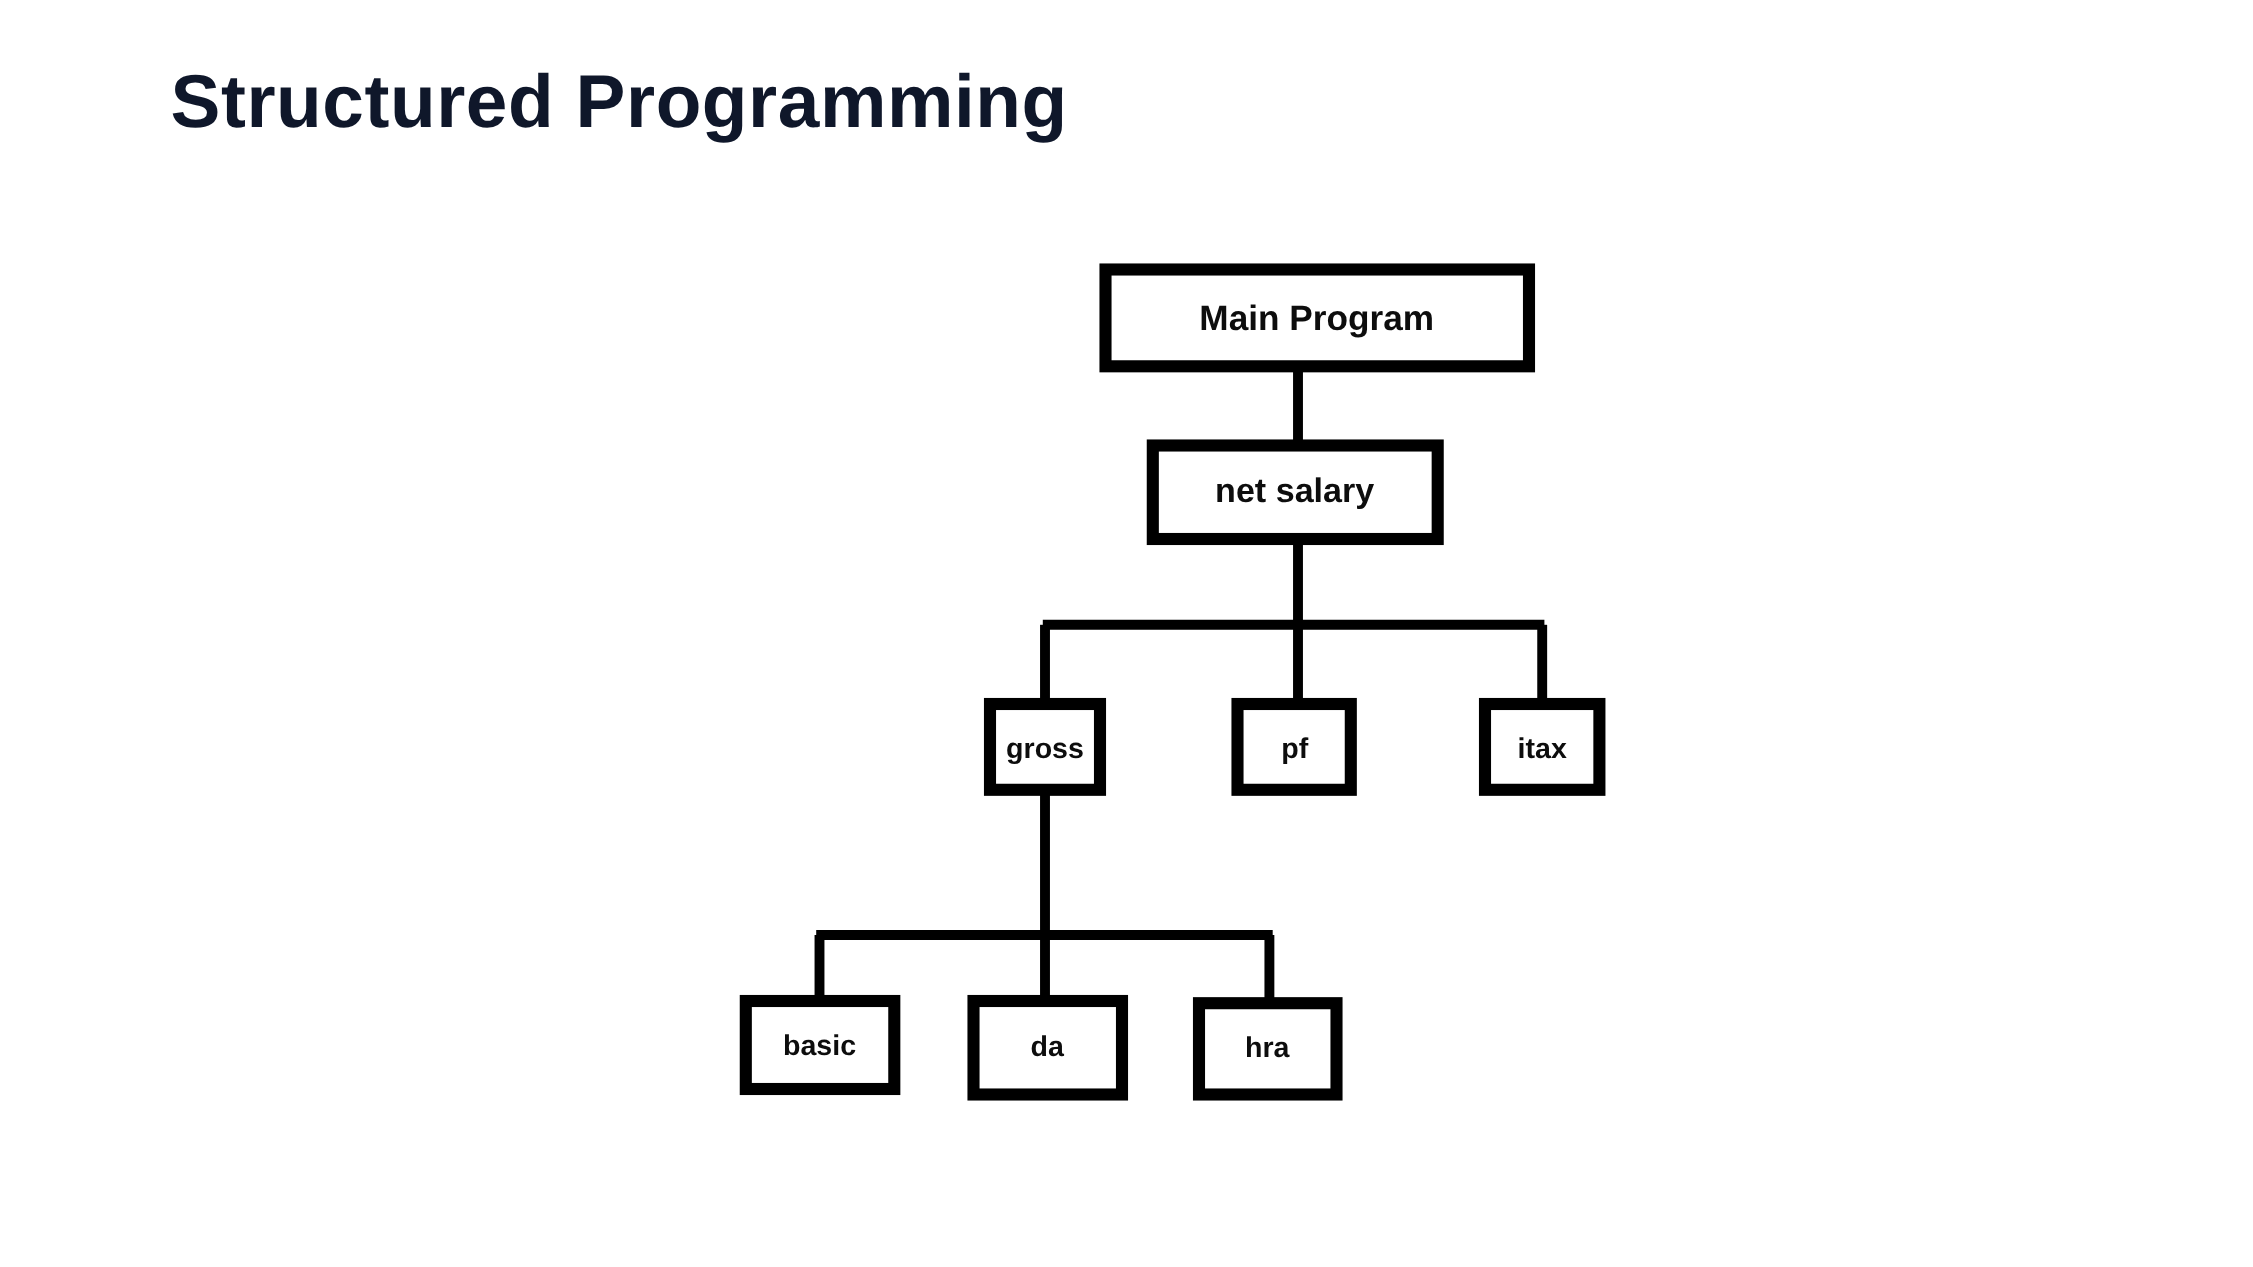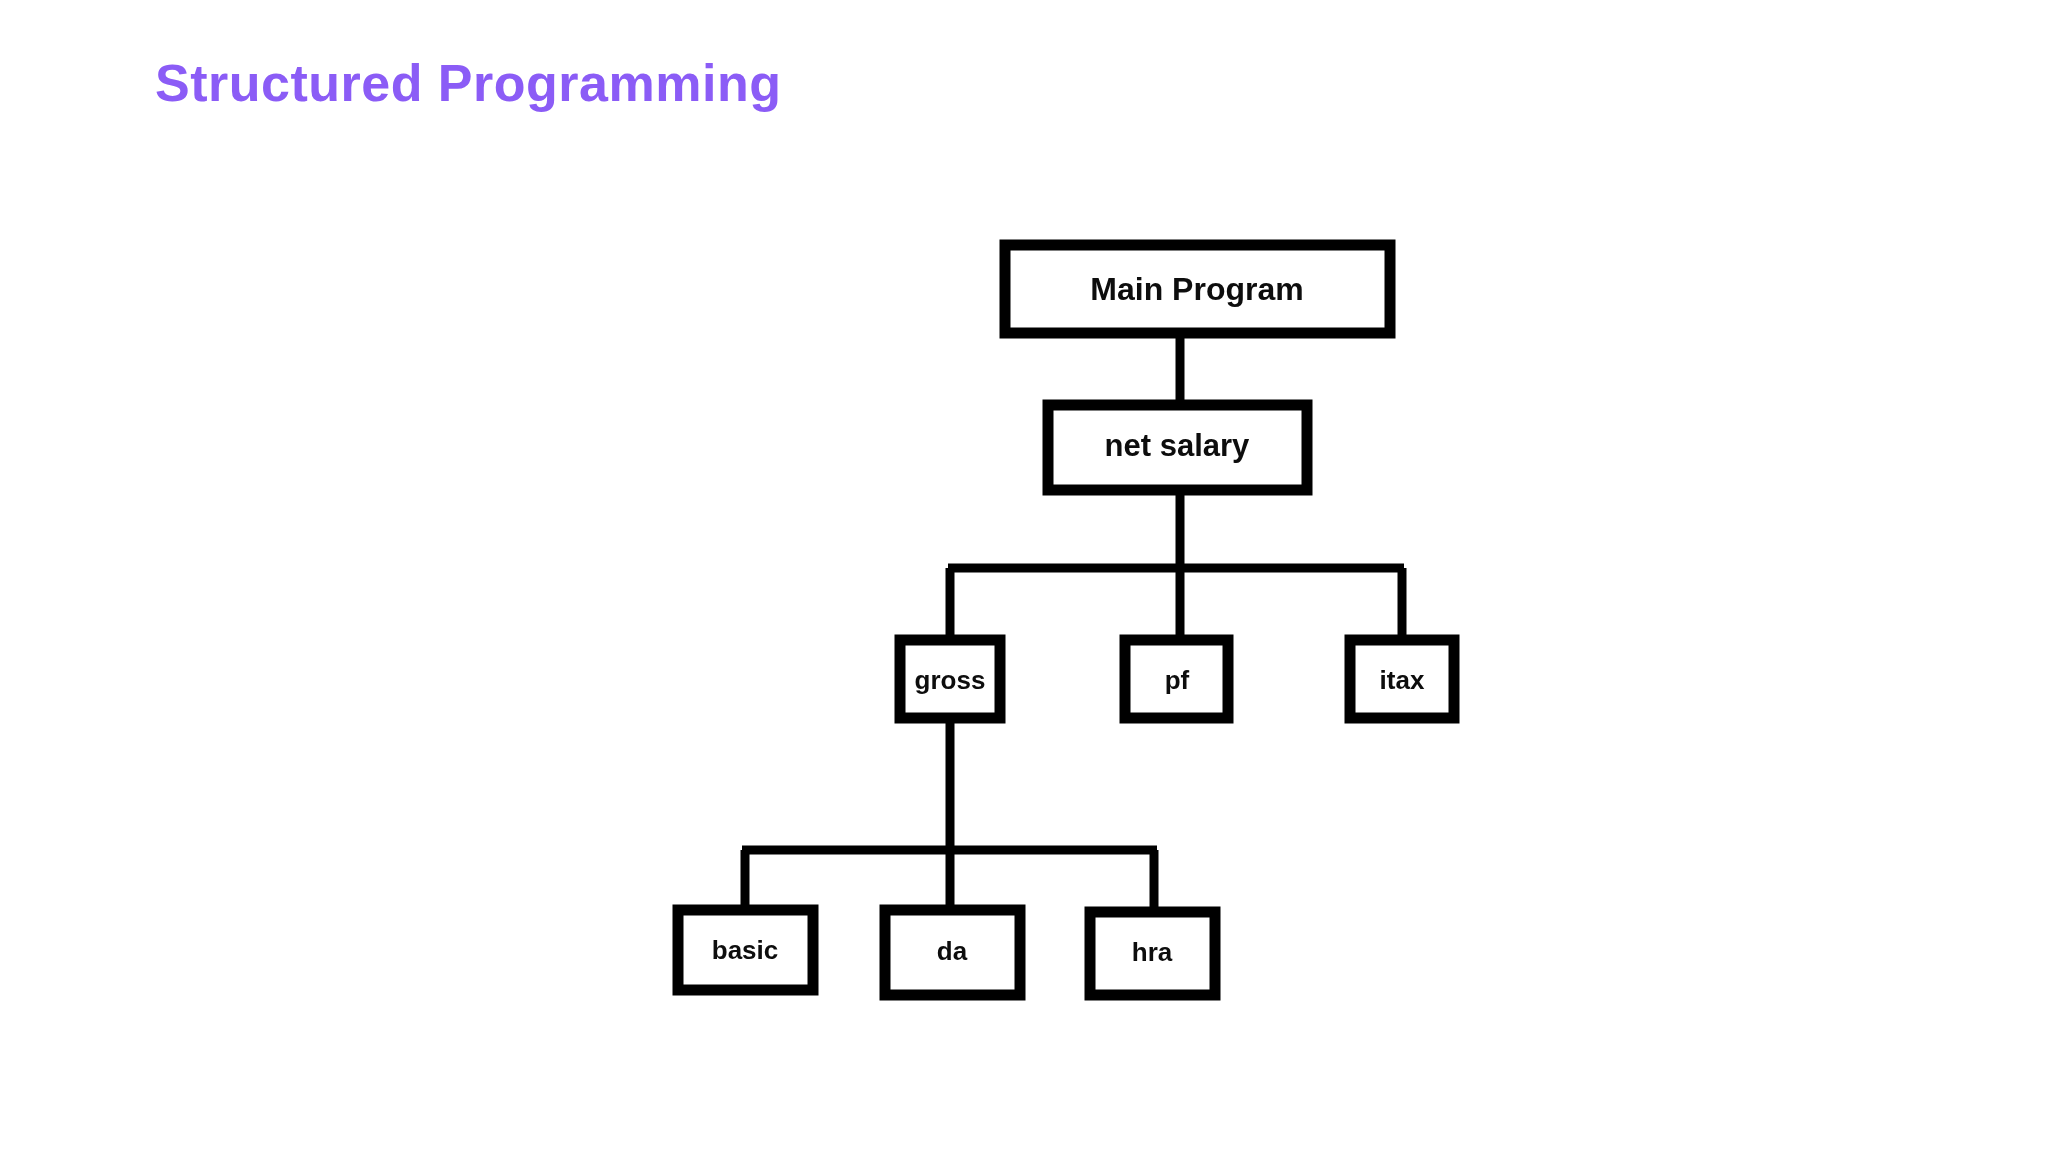--- a/index.html
+++ b/index.html
@@ -14,23 +14,23 @@
     position: relative;
     overflow: hidden;
     font-family: "Liberation Sans", sans-serif;
   }
 
   
   #slide-title {
     position: absolute;
     left: 155px;
     top: 55px;
-    font-size: 52px;
+    font-size: 68px;
     font-weight: bold;
-    color: #8b5cf6;
+    color: #0f172a;
     letter-spacing: 0.5px;
     white-space: nowrap;
     line-height: 1.1;
   }
 
   
   #diagram {
     position: absolute;
     left: 0;
     top: 0;

